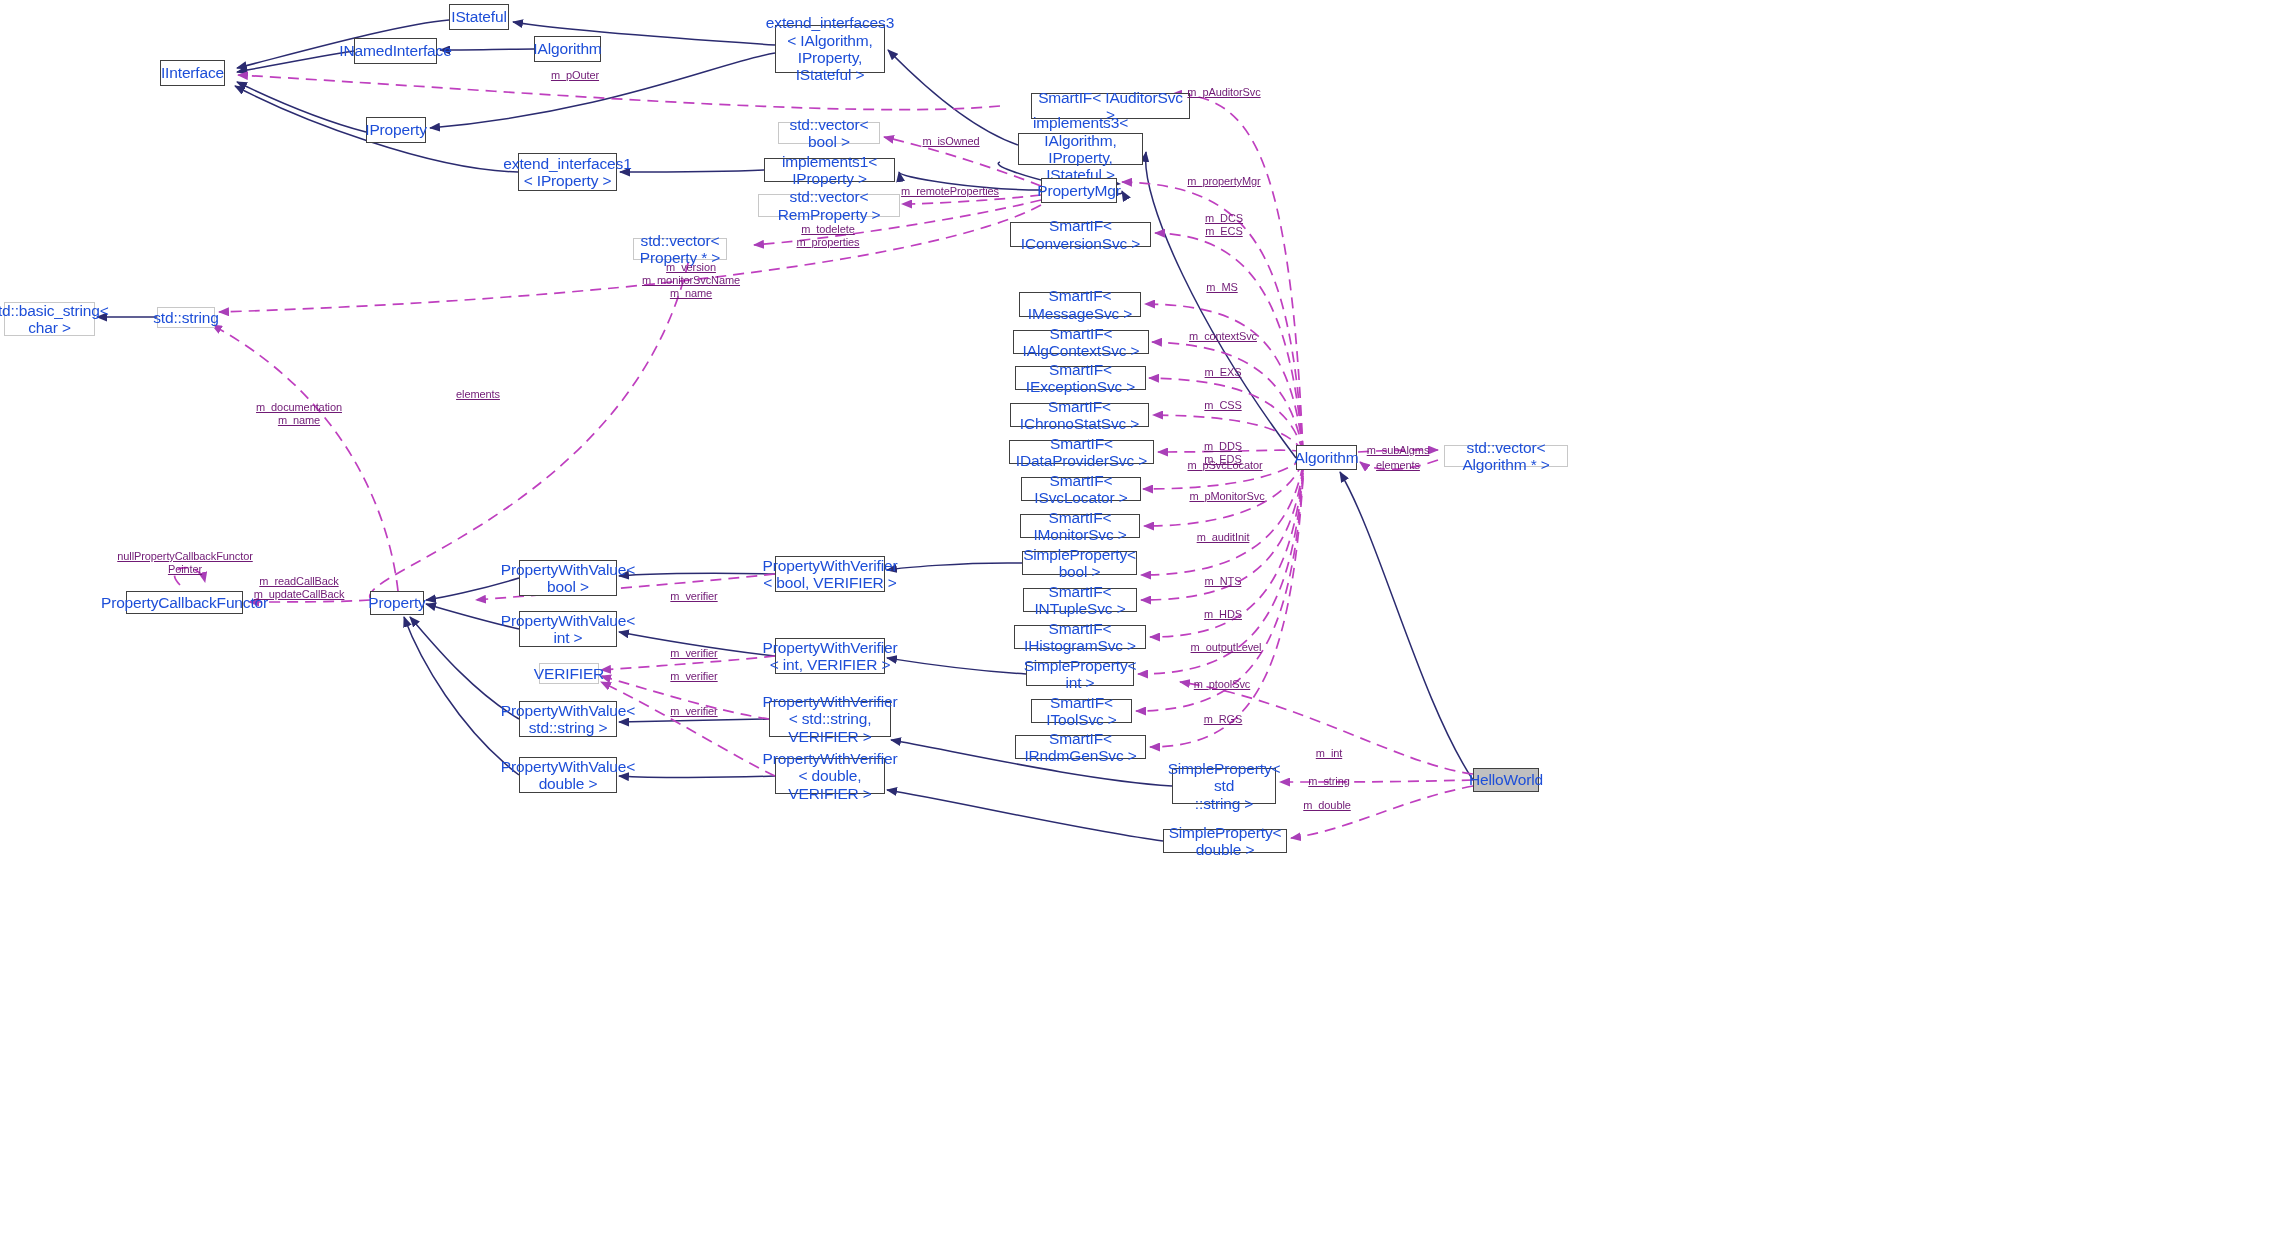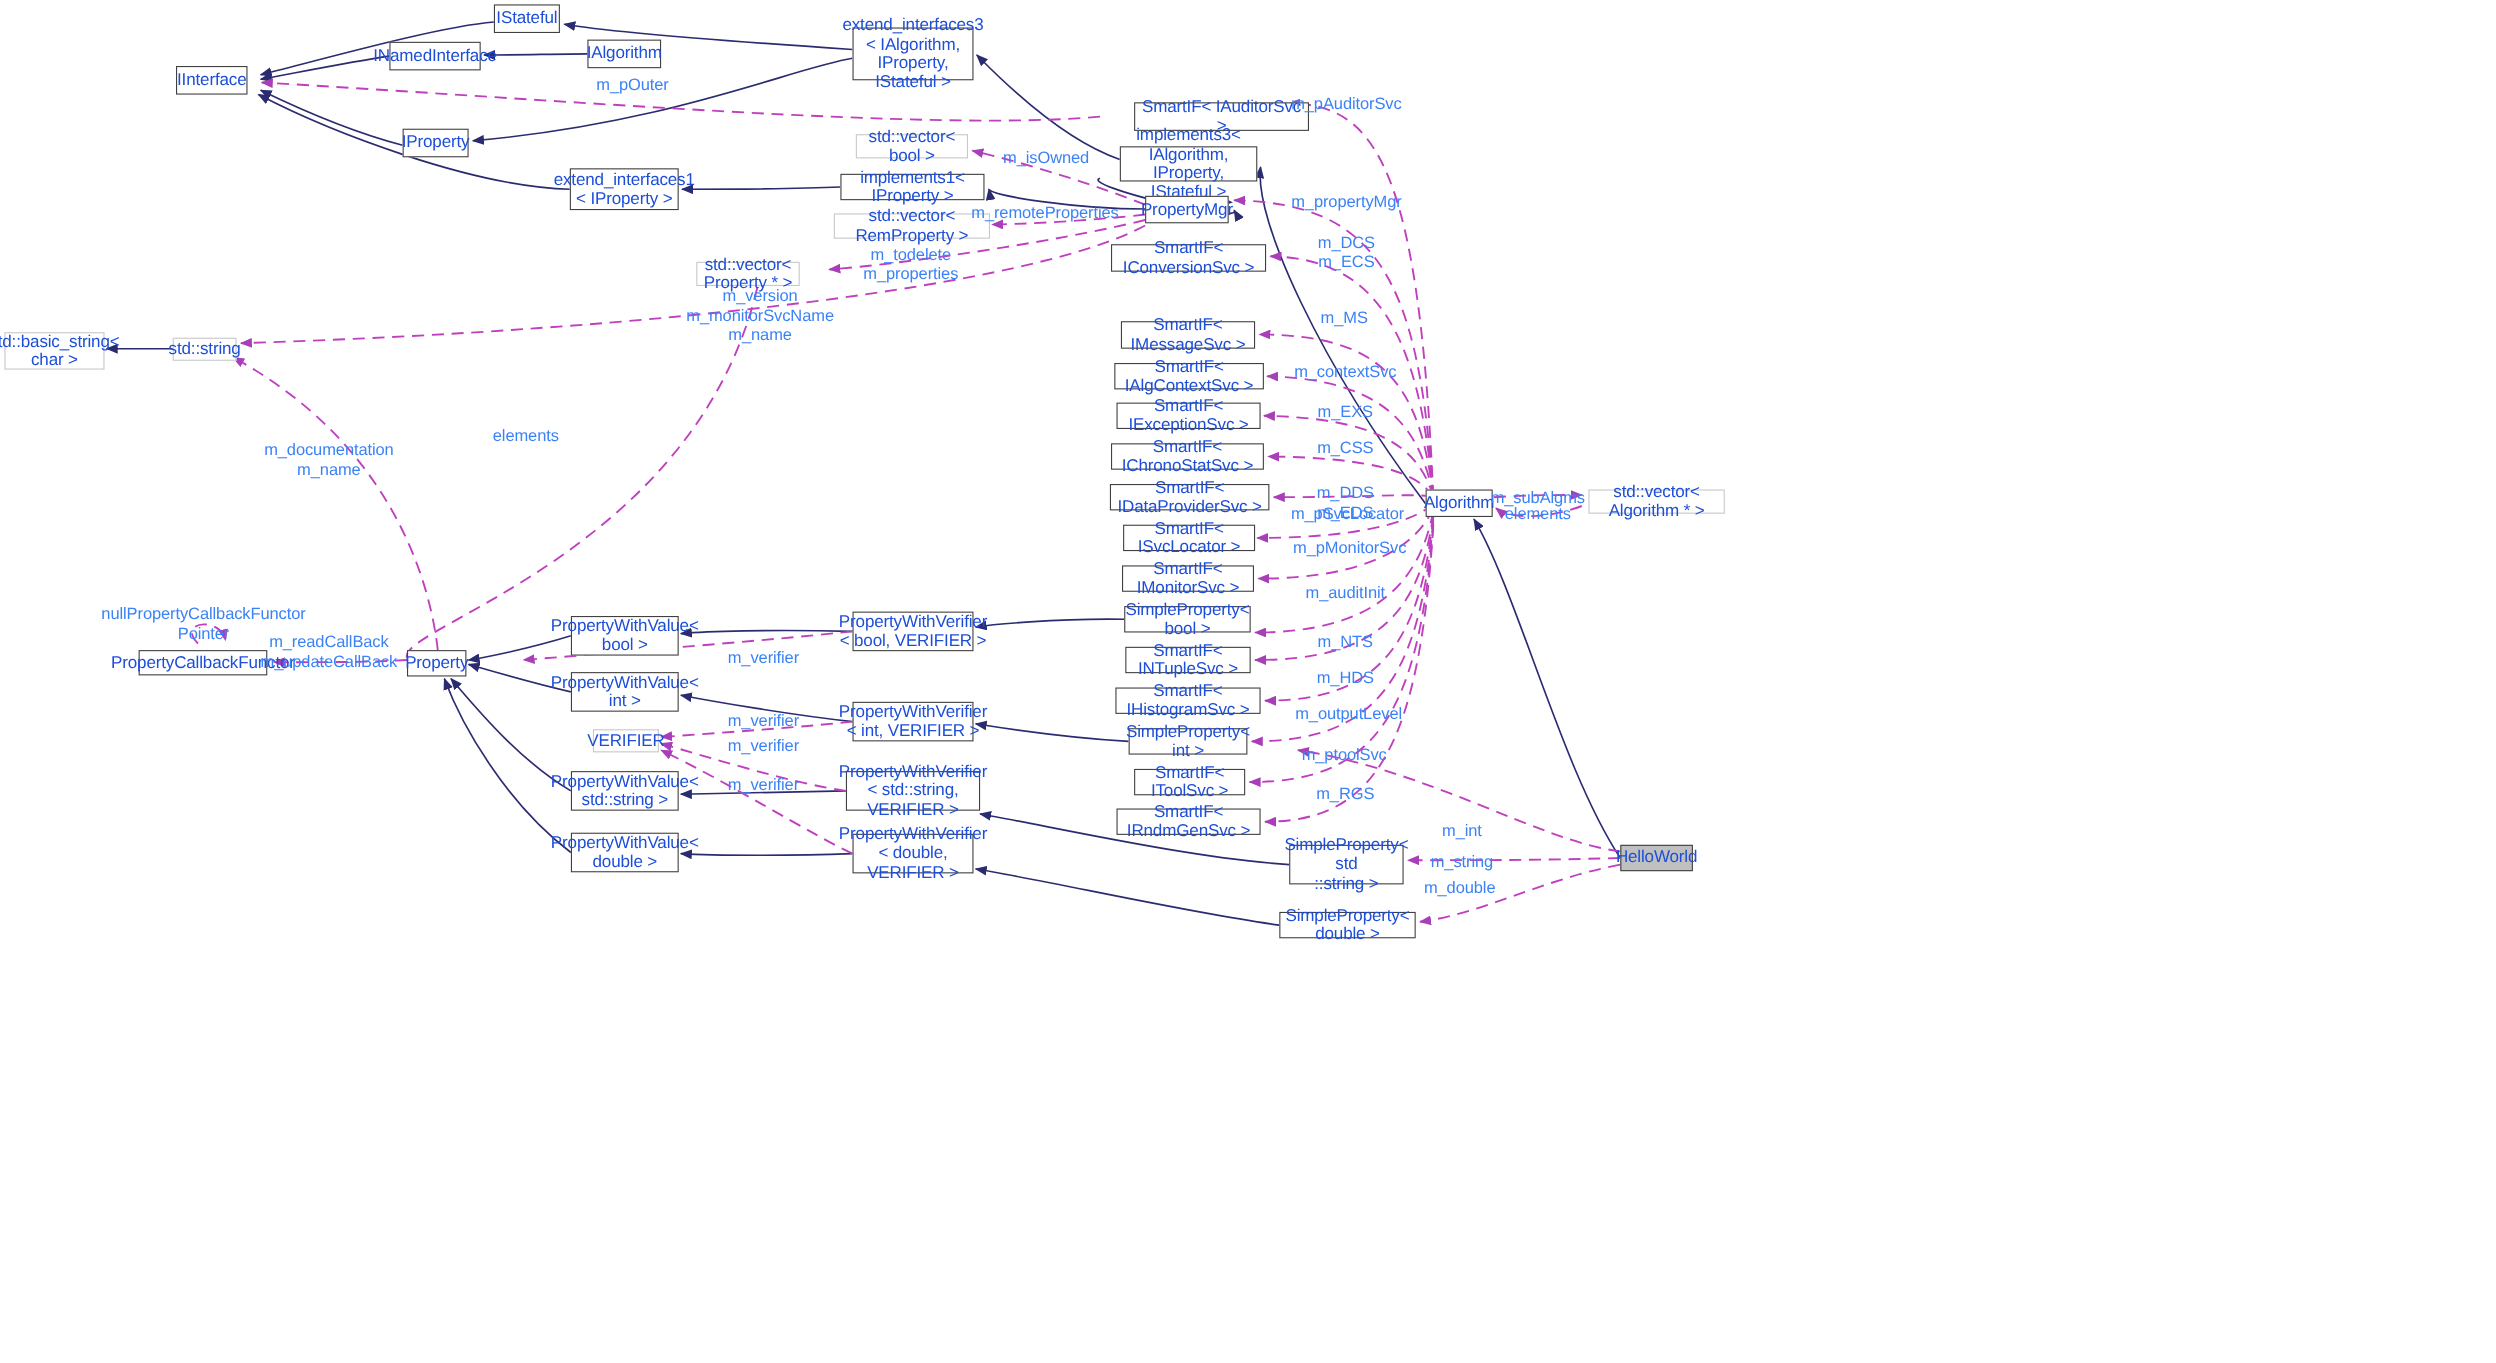--- a/index.html
+++ b/index.html
@@ -40,27 +40,28 @@
   }
   .node.light {
     border: 1.4px solid #c8c8c8;
   }
   .node.highlight {
     background: #c0c0c0;
     border: 1.6px solid #404040;
   }
   .edge-label {
     position: absolute;
-    font-size: 15px;
-    color: #3b82f6;
+    font-size: 11px;
+    color: #701a75;
     white-space: pre-line;
     text-align: center;
     line-height: 1.18;
     letter-spacing: -0.1px;
     transform: translateX(-50%);
+    text-decoration: underline;
   }
 </style>
 </head>
 <body>
 
 <div id="diagram-root">
 
   <svg class="edges" viewBox="0 0 2269 1239">
     <defs>
       <marker id="arrowInh" markerWidth="11" markerHeight="9" refX="10" refY="4.5" orient="auto" markerUnits="userSpaceOnUse">

